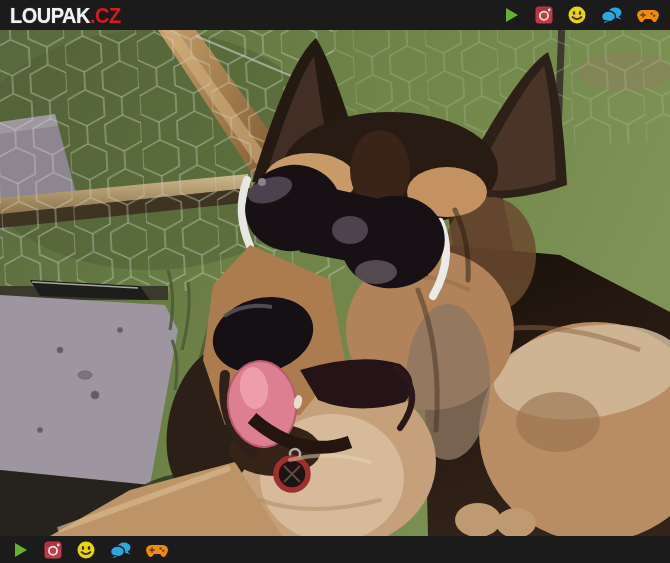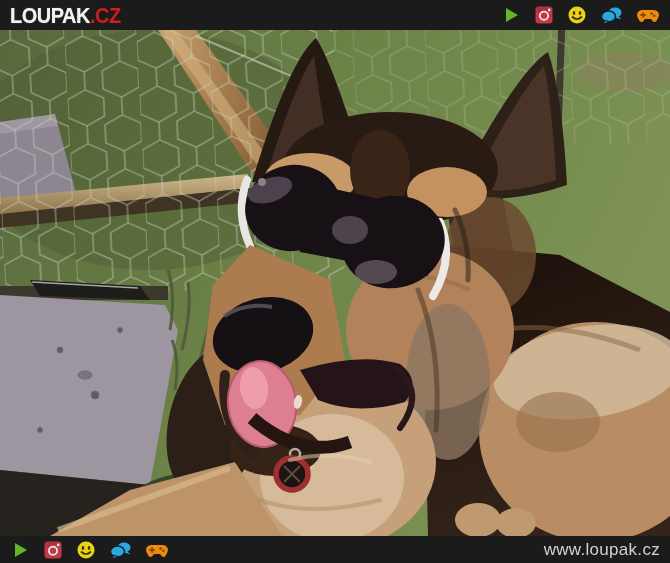--- a/index.html
+++ b/index.html
@@ -224,16 +224,15 @@
         <polygon points="5,15.5 3,19 9.5,16.5" fill="#2aa7de" stroke="#1b1b1b" stroke-width="1"></polygon>
       </svg>
       <svg width="24" height="20" viewBox="0 0 24 20">
         <path d="M6,5 h12 a5,5 0 0 1 4.2,7.7 l-1.6,3.1 a2.4,2.4 0 0 1 -4,0.3 l-1.5,-2.1 h-6.2 l-1.5,2.1 a2.4,2.4 0 0 1 -4,-0.3 L1.8,12.7 A5,5 0 0 1 6,5 Z" fill="#ef8b0b"></path>
         <rect x="6.2" y="7.2" width="1.8" height="5.6" rx="0.7" fill="#7a4a06"></rect>
         <rect x="4.3" y="9.1" width="5.6" height="1.8" rx="0.7" fill="#7a4a06"></rect>
         <circle cx="15.6" cy="8.6" r="1.3" fill="#7a4a06"></circle>
         <circle cx="18.2" cy="10.8" r="1.3" fill="#7a4a06"></circle>
       </svg>
     </div>
-    <span class="site-url">www.loupak.cz</span>
   </div>
 
 </div>
 
 </body></html>

